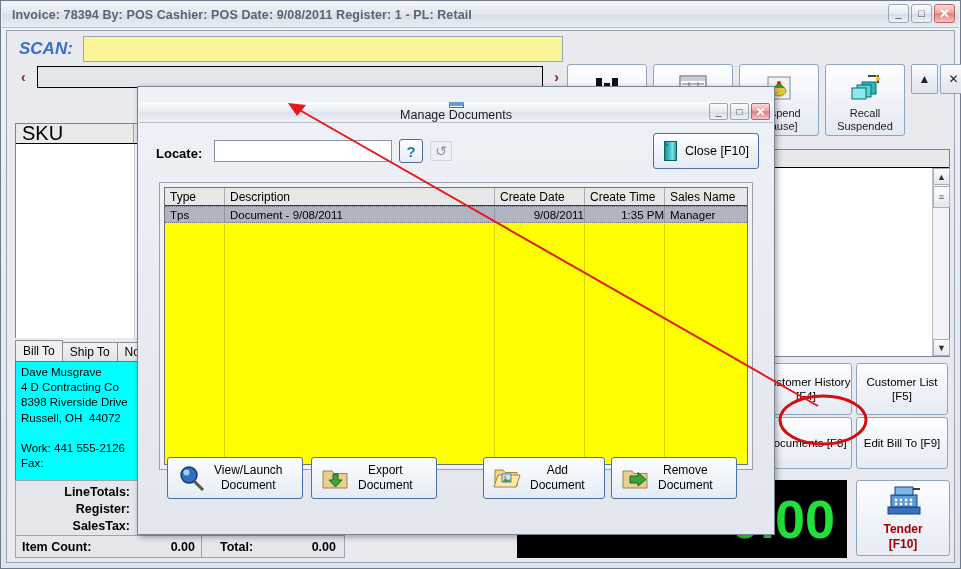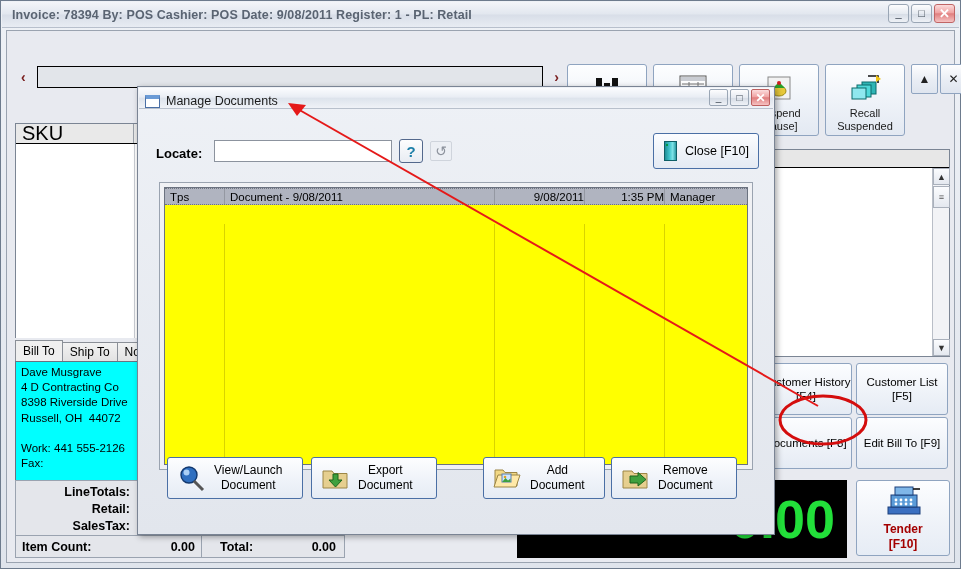--- a/index.html
+++ b/index.html
@@ -205,24 +205,24 @@
   }
 
   
   .dlg {
     position: absolute; left: 137px; top: 86px; width: 638px; height: 449px;
     background: linear-gradient(180deg,#eef1f6 0%,#e2e6ed 100%);
     border: 1px solid #7a8494;
     box-shadow: 2px 2px 6px rgba(0,0,0,0.35);
   }
   .dlg-title {
-    position: absolute; left: 1px; top: 1px; right: 1px; height: 21px;
+    position: absolute; left: 1px; top: 15px; right: 1px; height: 21px;
     background: linear-gradient(180deg,#fbfcfe 0%,#e9edf4 45%,#dde3ec 52%,#eff2f7 100%);
     border-bottom: 1px solid #b8c0cc;
-    display: flex; align-items: flex-end;
+    display: flex; align-items: center; flex-direction: column;
   }
   .dlg-icon {
     width: 15px; height: 13px; margin-left: 6px; margin-right: 6px;
     background: #ffffff; border: 1px solid #4a6fa5;
     border-top: 4px solid #6b9bd6;
   }
   .dlg-title-text { font-size: 12.5px; color: #1b1b1b; font-weight: normal; }
   .dlg-btns { position: absolute; right: 3px; top: 1px; display: flex; gap: 2px; }
   .dlg-btn {
     width: 19px; height: 17px; border: 1px solid #9aa6b5; border-radius: 2px;
@@ -329,20 +329,24 @@
       <div class="app-title-text">Invoice: 78394  By: POS  Cashier: POS   Date:  9/08/2011   Register: 1 - PL: Retail</div>
       <div class="win-btns">
         <div class="win-btn">_</div>
         <div class="win-btn">□</div>
         <div class="win-btn close">✕</div>
       </div>
     </div>
 
     <div class="app-client">
 
+      <div class="scan-row">
+        <div class="scan-label">SCAN:</div>
+        <input class="scan-input" value="" style="">
+      </div>
 
       <div class="nav-row">
         <div class="nav-arrow left">‹</div>
         <div class="nav-combo"></div>
         <div class="nav-arrow right">›</div>
       </div>
 
       <div class="tb-btn" style="left:560px;width:80px;">
         <div class="tb-icon">
           <svg width="30" height="24" viewBox="0 0 30 24">
@@ -442,21 +446,21 @@
 Work: 441 555-2126
 Fax:</div>
       </div>
 
       <div class="totals-panel">
         <div class="tot-row" style="margin-top:2px">
           <div class="tot-label">LineTotals:</div>
           <div class="tot-val"></div>
         </div>
         <div class="tot-row">
-          <div class="tot-label">Retail:</div>
+          <div class="tot-label">Register:</div>
           <div class="tot-val"></div>
         </div>
         <div class="tot-row">
           <div class="tot-label">SalesTax:</div>
           <div class="tot-val"></div>
         </div>
         <div class="tot-bottom">
           <div class="tot-cell" style="width:186px">
             <span style="padding-left:6px">Item Count:</span>
             <span style="flex:1;text-align:right;padding-right:6px">0.00</span>
@@ -547,20 +551,27 @@
       <div class="refresh-btn">↺</div>
 
       <div class="close-f10">
         <div class="door-icon"></div>
         <span>Close [F10]</span>
       </div>
 
       <div class="grid-outer">
         <div class="grid-inner">
 
+          <div class="grid-header">
+            <div class="gh-cell" style="width:60px">Type</div>
+            <div class="gh-cell" style="width:270px">Description</div>
+            <div class="gh-cell" style="width:90px">Create Date</div>
+            <div class="gh-cell" style="width:80px">Create Time</div>
+            <div class="gh-cell" style="flex:1;border-right:none">Sales Name</div>
+          </div>
 
           <div class="grid-row-sel">
             <div class="gr-cell" style="width:60px">Tps</div>
             <div class="gr-cell" style="width:270px">Document -  9/08/2011</div>
             <div class="gr-cell r" style="width:90px">9/08/2011</div>
             <div class="gr-cell r" style="width:80px">1:35 PM</div>
             <div class="gr-cell" style="flex:1;border-right:none">Manager</div>
           </div>
 
           <div class="grid-empty">

